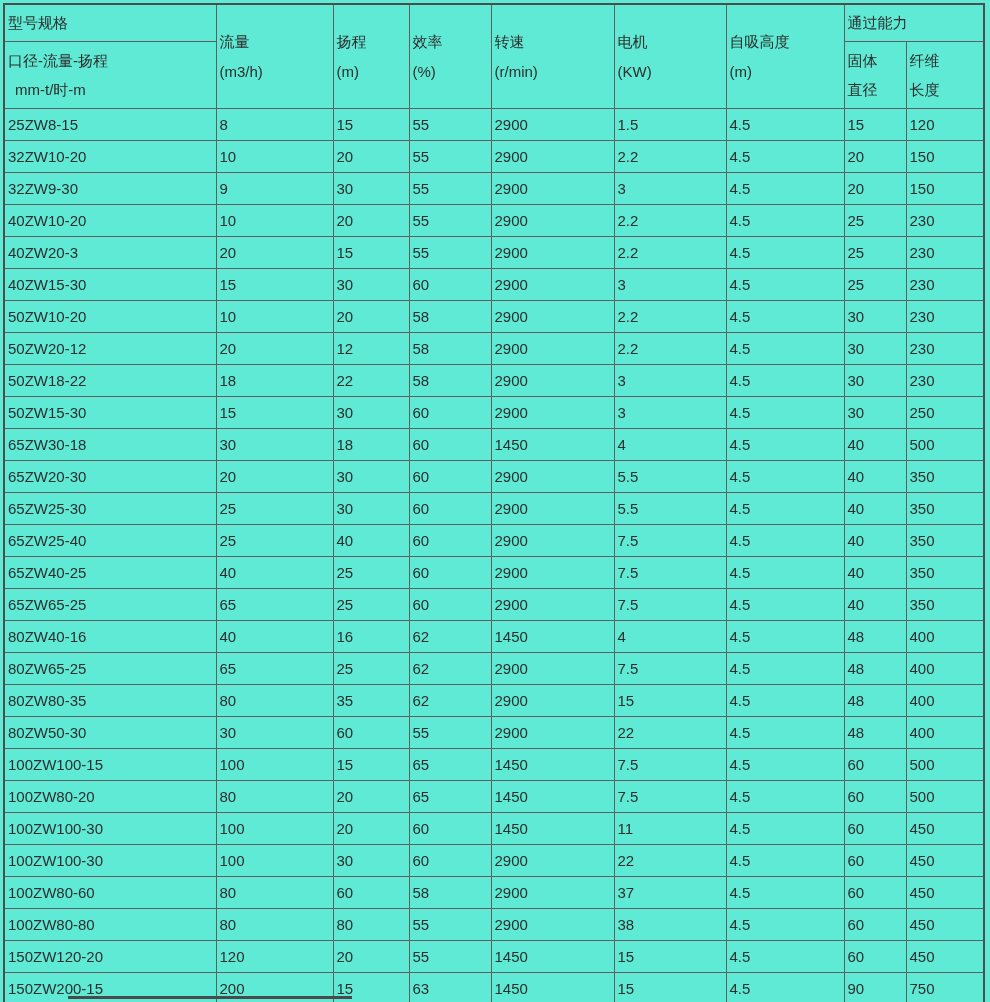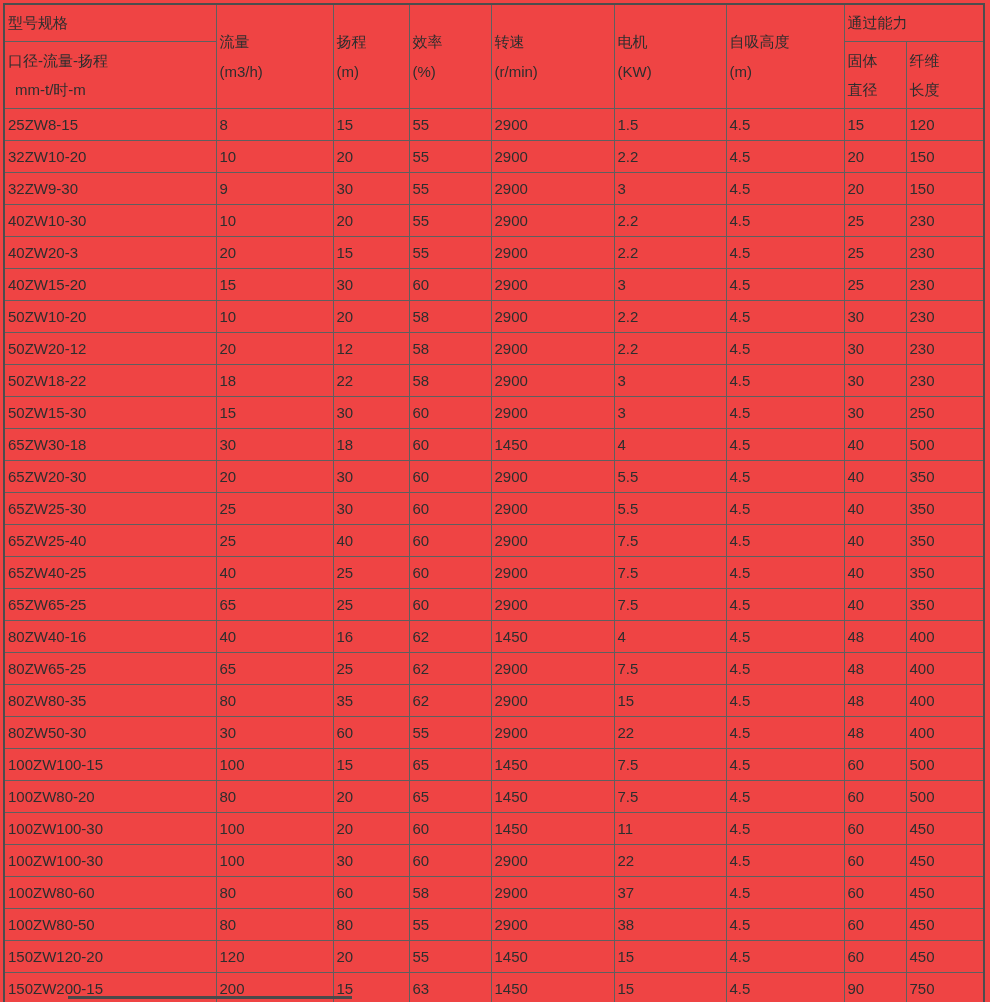--- a/index.html
+++ b/index.html
@@ -5,21 +5,21 @@
   html, body {
     margin: 0;
     padding: 0;
     background: #ffffff;
     font-family: "Liberation Sans", "DejaVu Sans", sans-serif;
   }
   .page {
     position: relative;
     width: 990px;
     height: 1002px;
-    background: #ef4444;
+    background: #5eead4;
     overflow: hidden;
   }
   table.spec {
     position: absolute;
     left: 3px;
     top: 3px;
     width: 980px;
     border-collapse: collapse;
     table-layout: fixed;
     color: #2e2e2e;
@@ -142,21 +142,21 @@
           <td>9</td>
           <td>30</td>
           <td>55</td>
           <td>2900</td>
           <td>3</td>
           <td>4.5</td>
           <td>20</td>
           <td>150</td>
         </tr>
         <tr>
-          <td>40ZW10-30</td>
+          <td>40ZW10-20</td>
           <td>10</td>
           <td>20</td>
           <td>55</td>
           <td>2900</td>
           <td>2.2</td>
           <td>4.5</td>
           <td>25</td>
           <td>230</td>
         </tr>
         <tr>
@@ -164,21 +164,21 @@
           <td>20</td>
           <td>15</td>
           <td>55</td>
           <td>2900</td>
           <td>2.2</td>
           <td>4.5</td>
           <td>25</td>
           <td>230</td>
         </tr>
         <tr>
-          <td>40ZW15-20</td>
+          <td>40ZW15-30</td>
           <td>15</td>
           <td>30</td>
           <td>60</td>
           <td>2900</td>
           <td>3</td>
           <td>4.5</td>
           <td>25</td>
           <td>230</td>
         </tr>
         <tr>
@@ -384,21 +384,21 @@
           <td>80</td>
           <td>60</td>
           <td>58</td>
           <td>2900</td>
           <td>37</td>
           <td>4.5</td>
           <td>60</td>
           <td>450</td>
         </tr>
         <tr>
-          <td>100ZW80-50</td>
+          <td>100ZW80-80</td>
           <td>80</td>
           <td>80</td>
           <td>55</td>
           <td>2900</td>
           <td>38</td>
           <td>4.5</td>
           <td>60</td>
           <td>450</td>
         </tr>
         <tr>

